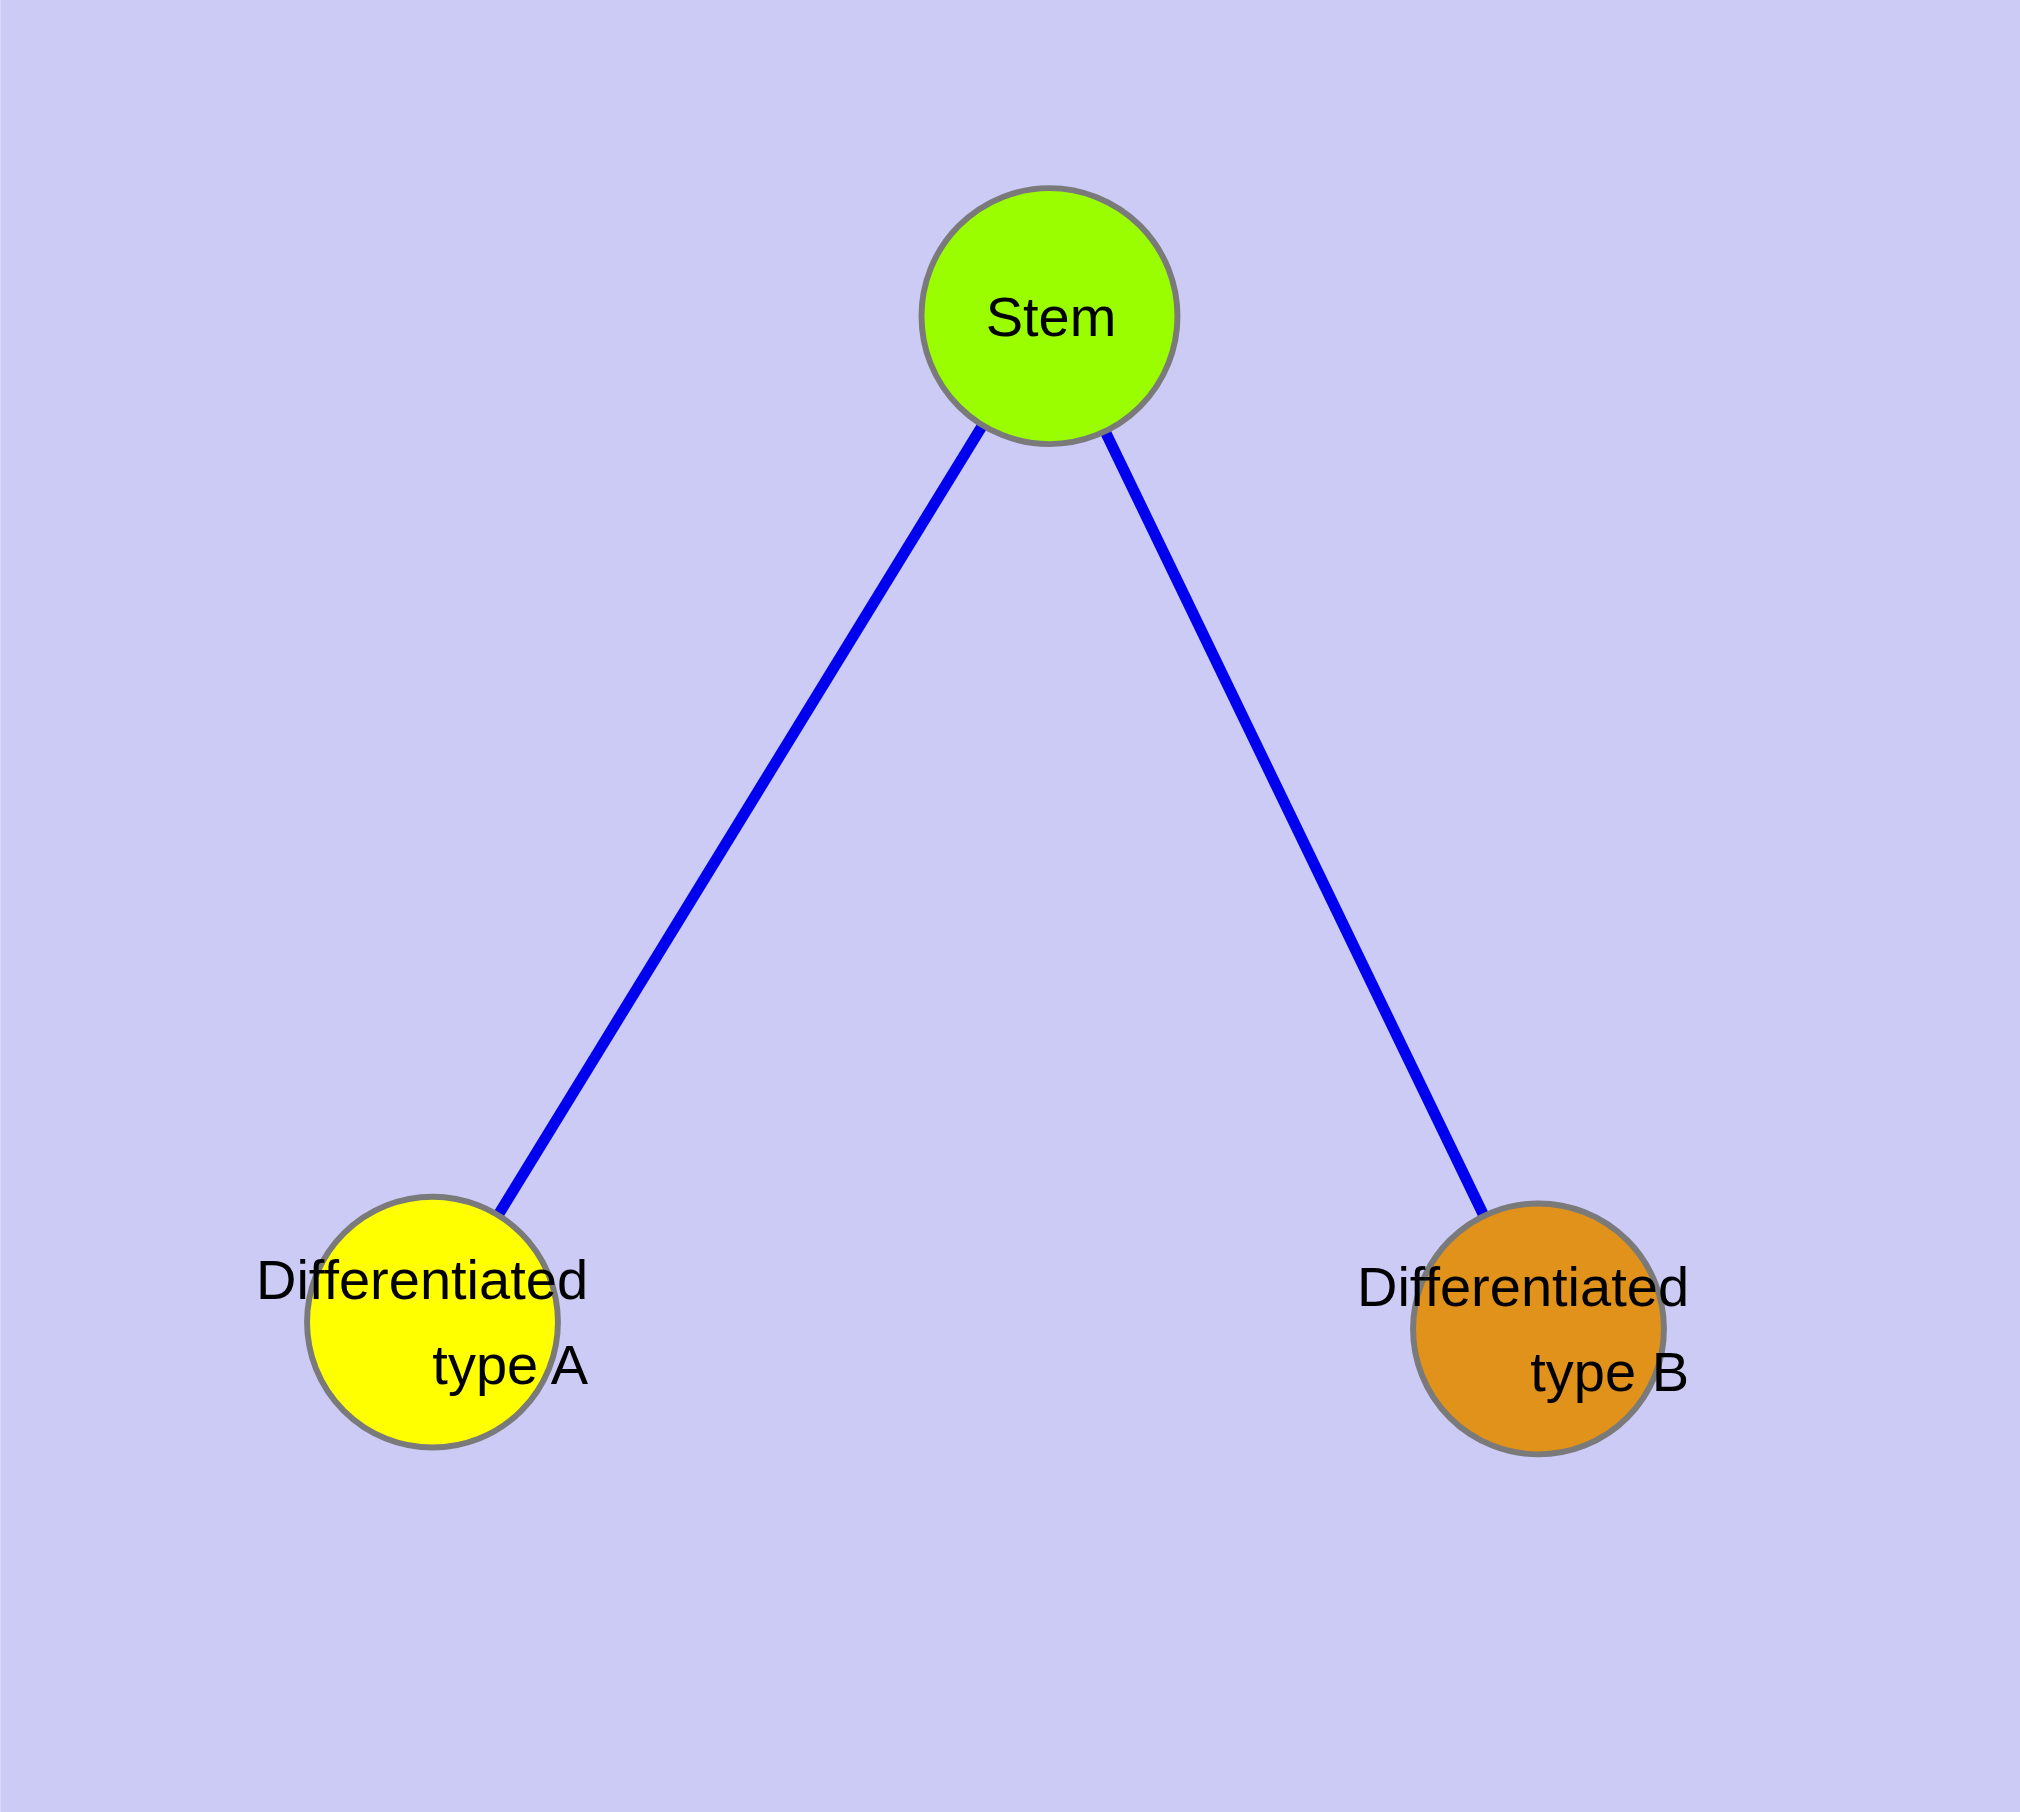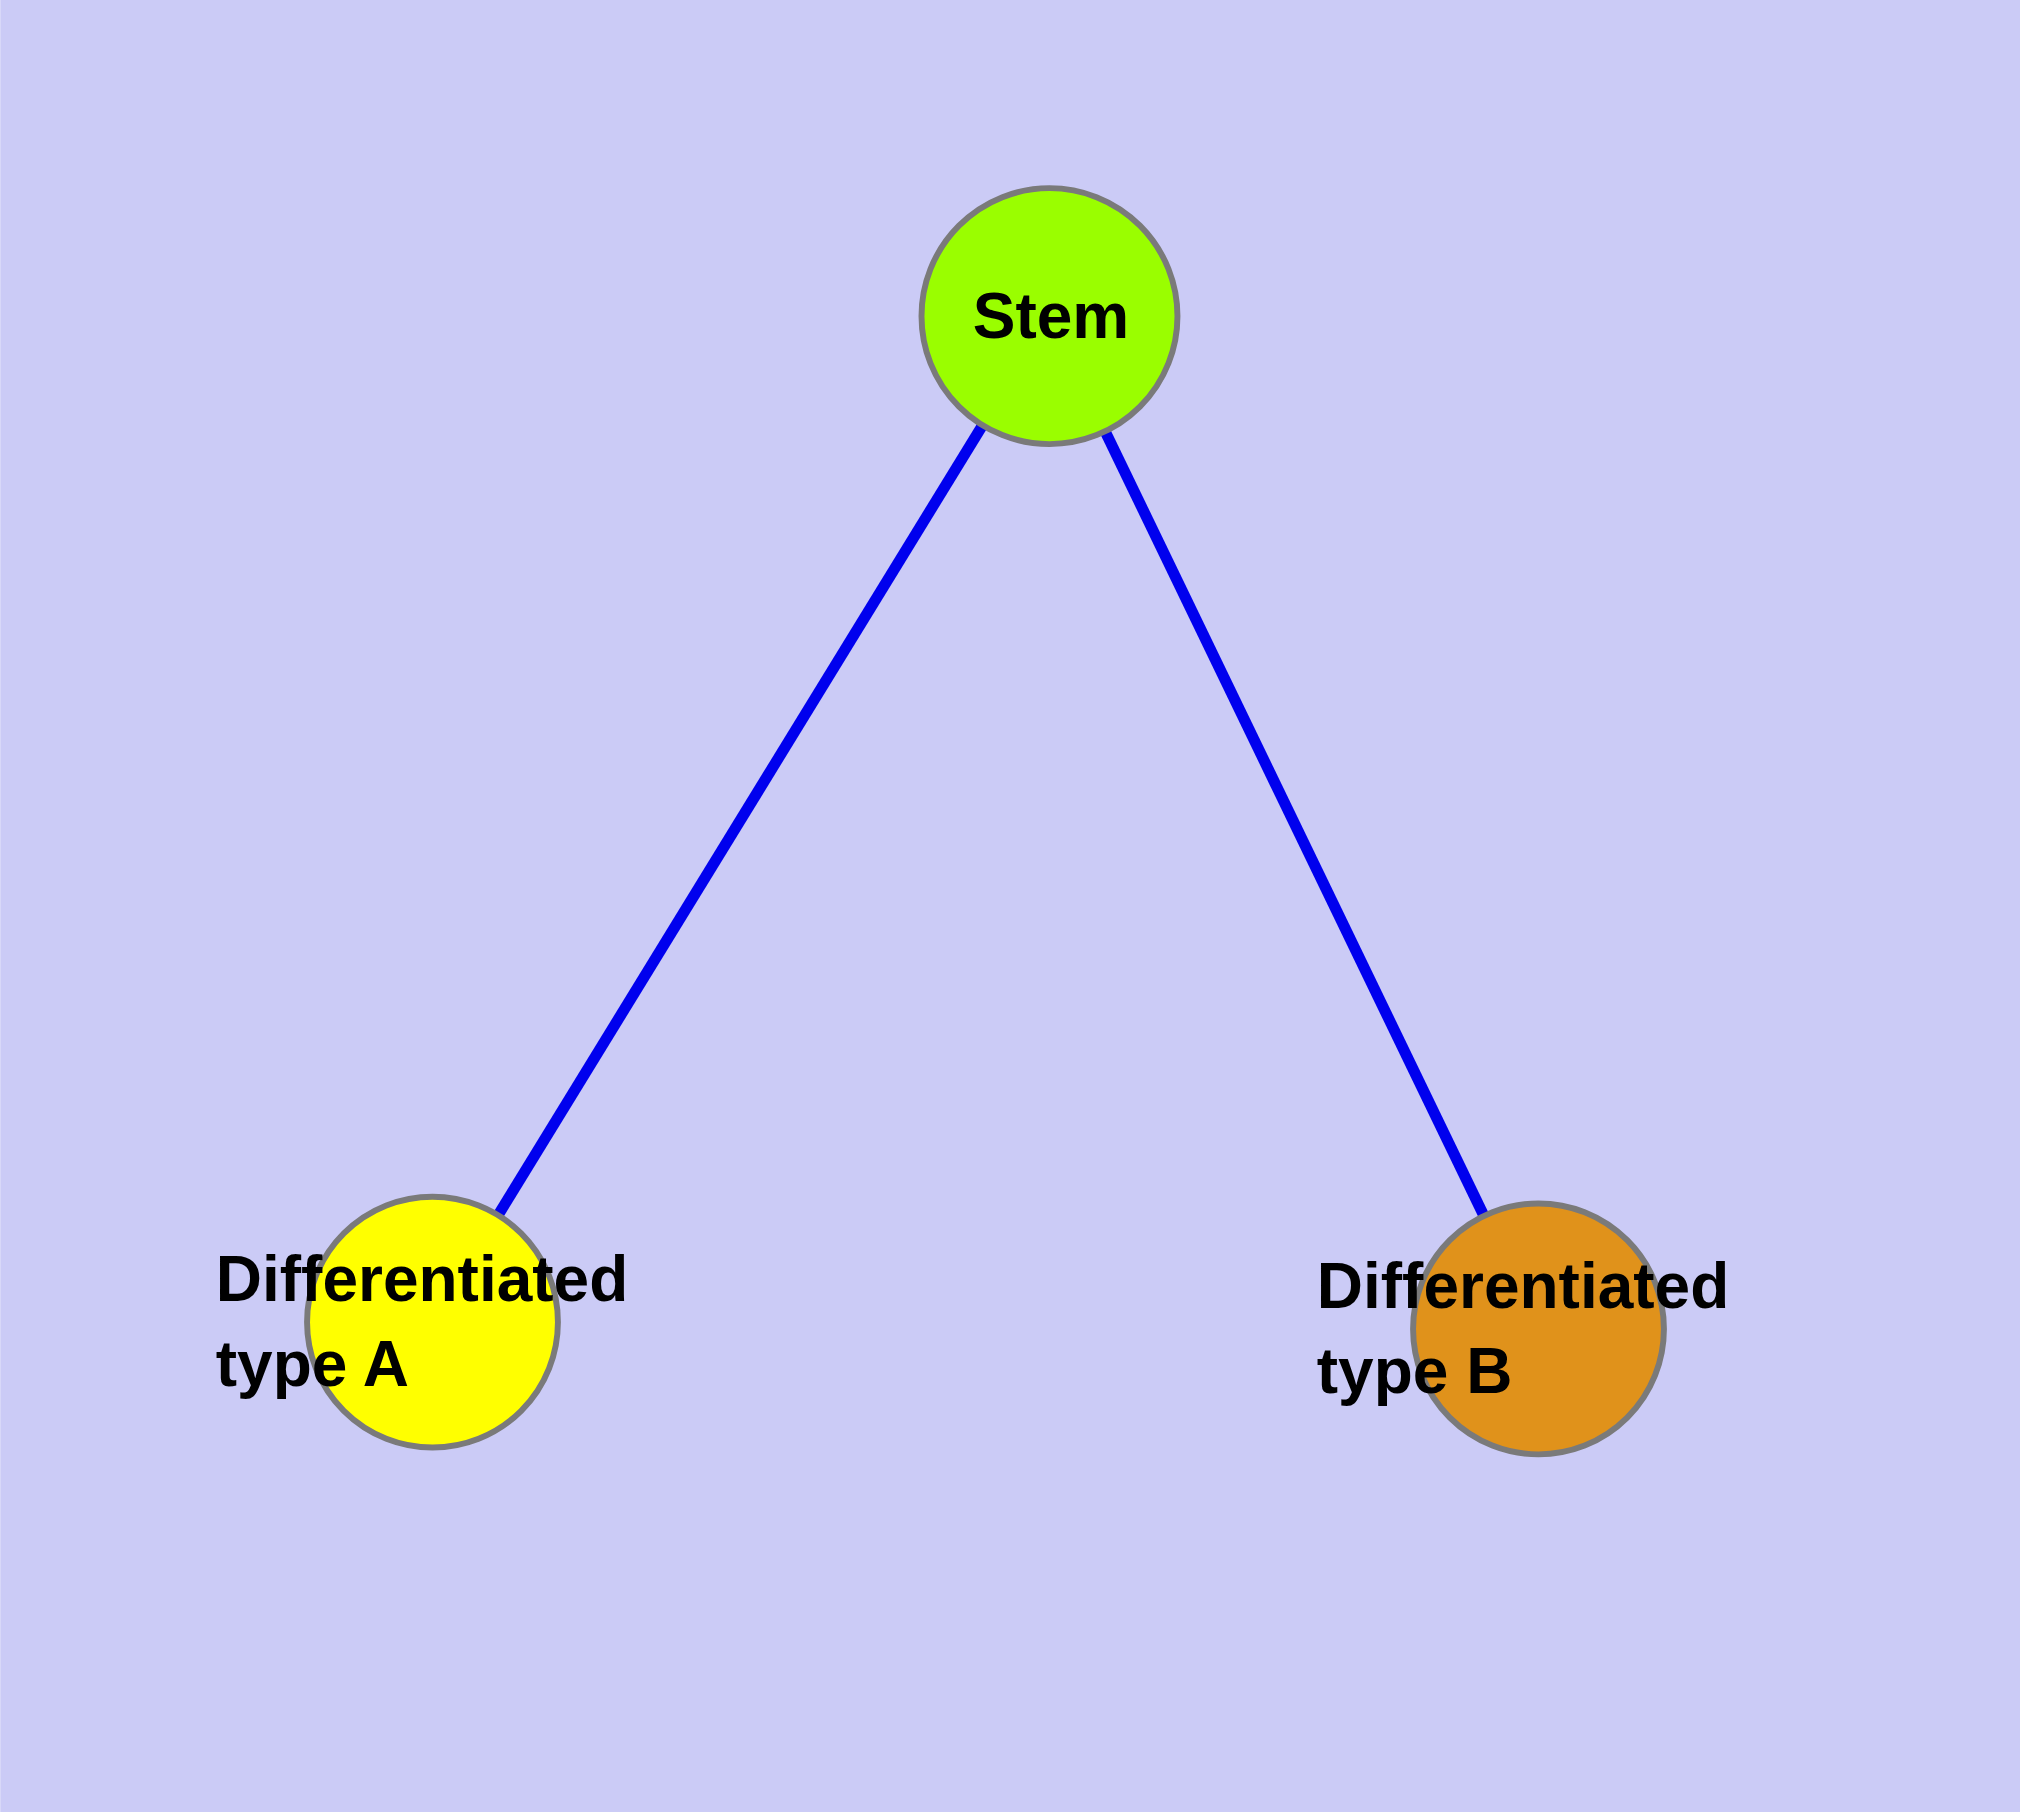--- a/index.html
+++ b/index.html
@@ -19,25 +19,25 @@
   }
   .canvas svg {
     position: absolute;
     left: 0;
     top: 0;
     display: block;
   }
   .node-label {
     position: absolute;
     transform: translate(-50%, -50%);
-    font-weight: bold;
-    font-size: 64px;
+    font-weight: normal;
+    font-size: 56px;
     line-height: 85px;
     color: #000000;
-    text-align: left;
+    text-align: right;
     white-space: pre-line;
     letter-spacing: 0px;
   }
 </style>
 </head>
 <body>
 
 <div class="canvas">
 
   <svg width="2021" height="1812" viewBox="0 0 2384 2138" xmlns="http://www.w3.org/2000/svg">

